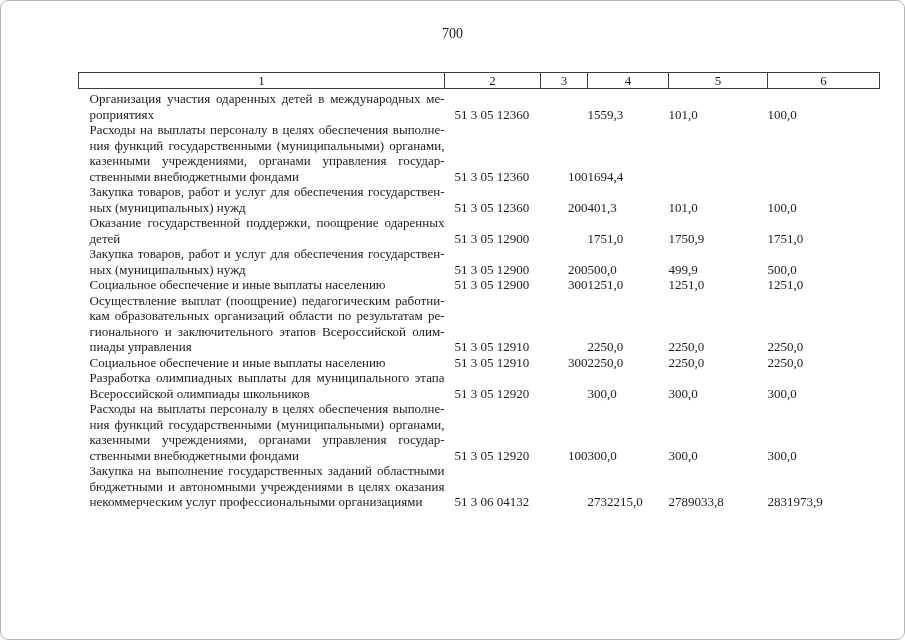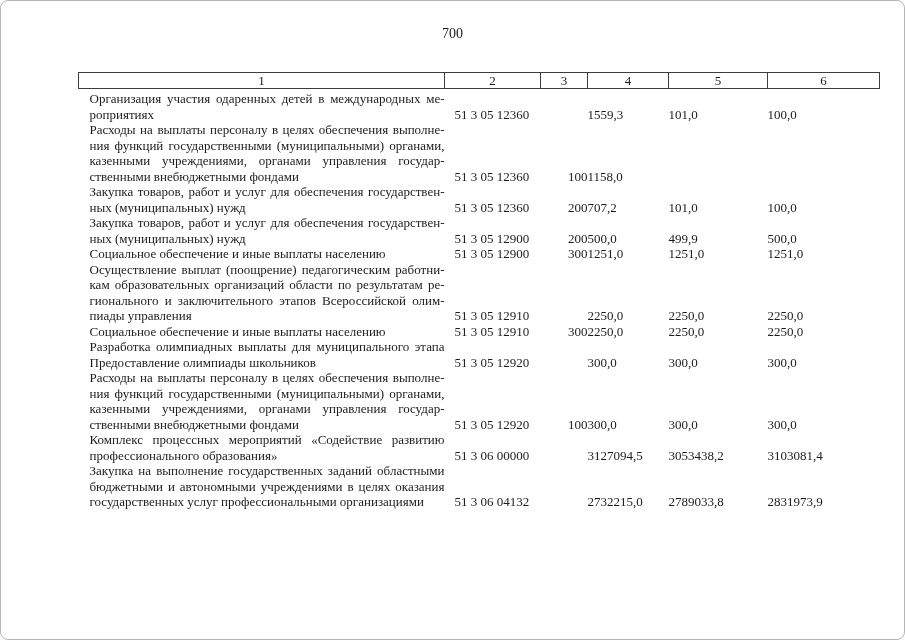--- a/index.html
+++ b/index.html
@@ -102,34 +102,45 @@
       </tr>
       <tr>
         <td class="name">
           <div class="ln j">Расходы на выплаты персоналу в целях обеспечения выполне-</div>
           <div class="ln j">ния функций государственными (муниципальными) органами,</div>
           <div class="ln j">казенными учреждениями, органами управления государ-</div>
           <div class="ln">ственными внебюджетными фондами</div>
         </td>
         <td class="code">51 3 05 12360</td>
         <td class="vr">100</td>
-        <td class="amt">1158,0</td>
+        <td class="amt">1694,4</td>
         <td class="amt"></td>
         <td class="amt"></td>
       </tr>
       <tr>
         <td class="name">
           <div class="ln j">Закупка товаров, работ и услуг для обеспечения государствен-</div>
           <div class="ln">ных (муниципальных) нужд</div>
         </td>
         <td class="code">51 3 05 12360</td>
         <td class="vr">200</td>
-        <td class="amt">707,2</td>
+        <td class="amt">401,3</td>
         <td class="amt">101,0</td>
         <td class="amt">100,0</td>
+      </tr>
+      <tr>
+        <td class="name">
+          <div class="ln j">Оказание государственной поддержки, поощрение одаренных</div>
+          <div class="ln">детей</div>
+        </td>
+        <td class="code">51 3 05 12900</td>
+        <td class="vr"></td>
+        <td class="amt">1751,0</td>
+        <td class="amt">1750,9</td>
+        <td class="amt">1751,0</td>
       </tr>
       <tr>
         <td class="name">
           <div class="ln j">Закупка товаров, работ и услуг для обеспечения государствен-</div>
           <div class="ln">ных (муниципальных) нужд</div>
         </td>
         <td class="code">51 3 05 12900</td>
         <td class="vr">200</td>
         <td class="amt">500,0</td>
         <td class="amt">499,9</td>
@@ -164,21 +175,21 @@
         </td>
         <td class="code">51 3 05 12910</td>
         <td class="vr">300</td>
         <td class="amt">2250,0</td>
         <td class="amt">2250,0</td>
         <td class="amt">2250,0</td>
       </tr>
       <tr>
         <td class="name">
           <div class="ln j">Разработка олимпиадных выплаты для муниципального этапа</div>
-          <div class="ln">Предоставление олимпиады школьников</div>
+          <div class="ln">Всероссийской олимпиады школьников</div>
         </td>
         <td class="code">51 3 05 12920</td>
         <td class="vr"></td>
         <td class="amt">300,0</td>
         <td class="amt">300,0</td>
         <td class="amt">300,0</td>
       </tr>
       <tr>
         <td class="name">
           <div class="ln j">Расходы на выплаты персоналу в целях обеспечения выполне-</div>
@@ -187,34 +198,23 @@
           <div class="ln">ственными внебюджетными фондами</div>
         </td>
         <td class="code">51 3 05 12920</td>
         <td class="vr">100</td>
         <td class="amt">300,0</td>
         <td class="amt">300,0</td>
         <td class="amt">300,0</td>
       </tr>
       <tr>
         <td class="name">
-          <div class="ln j">Комплекс процессных мероприятий «Содействие развитию</div>
-          <div class="ln">профессионального образования»</div>
-        </td>
-        <td class="code">51 3 06 00000</td>
-        <td class="vr"></td>
-        <td class="amt">3127094,5</td>
-        <td class="amt">3053438,2</td>
-        <td class="amt">3103081,4</td>
-      </tr>
-      <tr>
-        <td class="name">
           <div class="ln j">Закупка на выполнение государственных заданий областными</div>
           <div class="ln j">бюджетными и автономными учреждениями в целях оказания</div>
-          <div class="ln">государственных услуг профессиональными организациями</div>
+          <div class="ln">некоммерческим услуг профессиональными организациями</div>
         </td>
         <td class="code">51 3 06 04132</td>
         <td class="vr"></td>
         <td class="amt">2732215,0</td>
         <td class="amt">2789033,8</td>
         <td class="amt">2831973,9</td>
       </tr>
     </tbody>
 </table>
 

